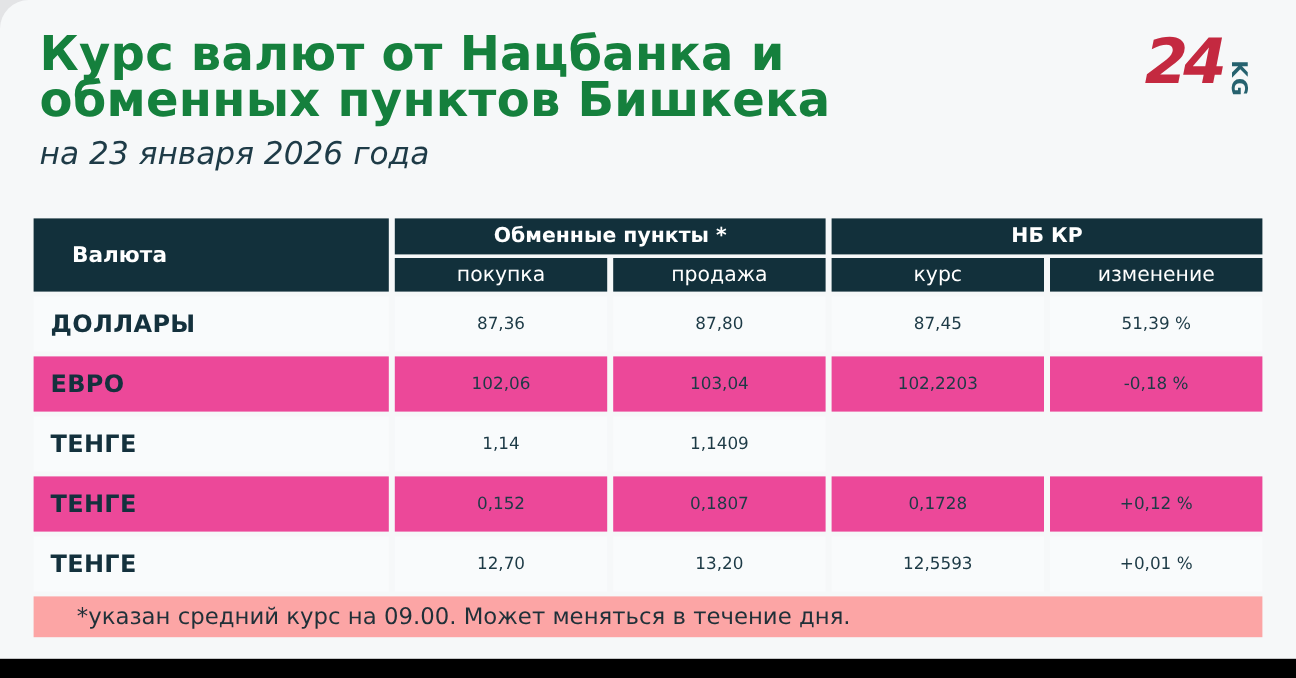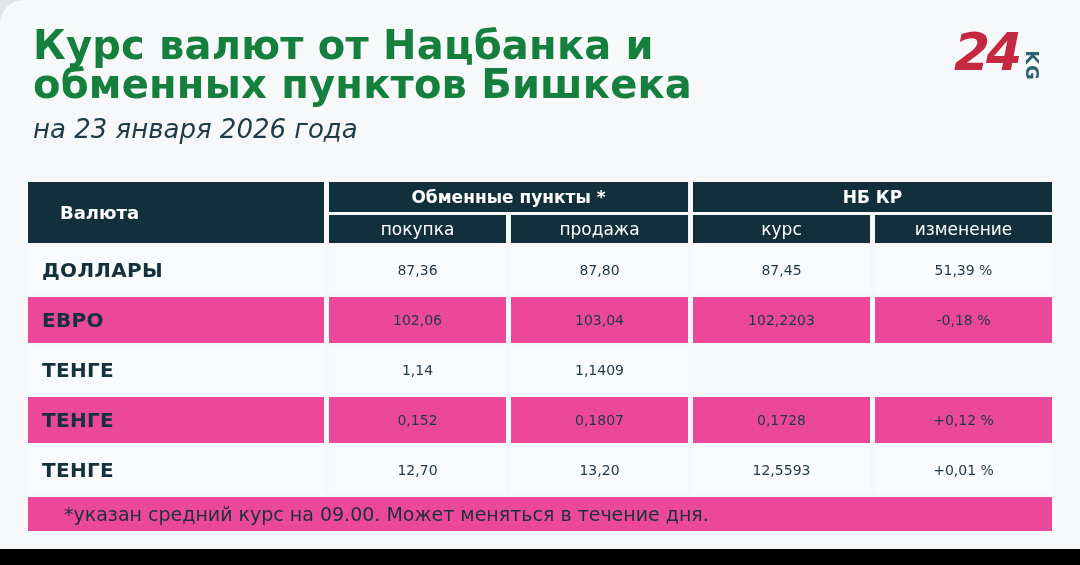--- a/index.html
+++ b/index.html
@@ -41,21 +41,21 @@
     grid-template-columns:296px 1fr 1fr 1fr 1fr;
     column-gap:5px;
     margin-top:4px;
     height:46px;
   }
   .t-cell { display:flex; align-items:center; justify-content:center; font-size:14px; color:#1d3a46; background:#f9fbfc; }
   .t-row.striped .t-cell { background:#ec4899; }
   .c-name { justify-content:flex-start; padding-left:14px; font-size:20px; font-weight:700; color:#14313d; letter-spacing:.3px; }
 
   .footnote {
-    margin-top:4px; height:34px; background:#ec4899;
+    margin-top:4px; height:34px; background:#fca5a5;
     display:flex; align-items:center; padding-left:36px;
     font-size:19px; color:#1f3038;
   }
 
   .bottom-bar { position:absolute; left:0; top:549px; width:1080px; height:16px; background:#000000; }
 </style>
 </head>
 <body>
 
 <div class="corner-notch"></div>

